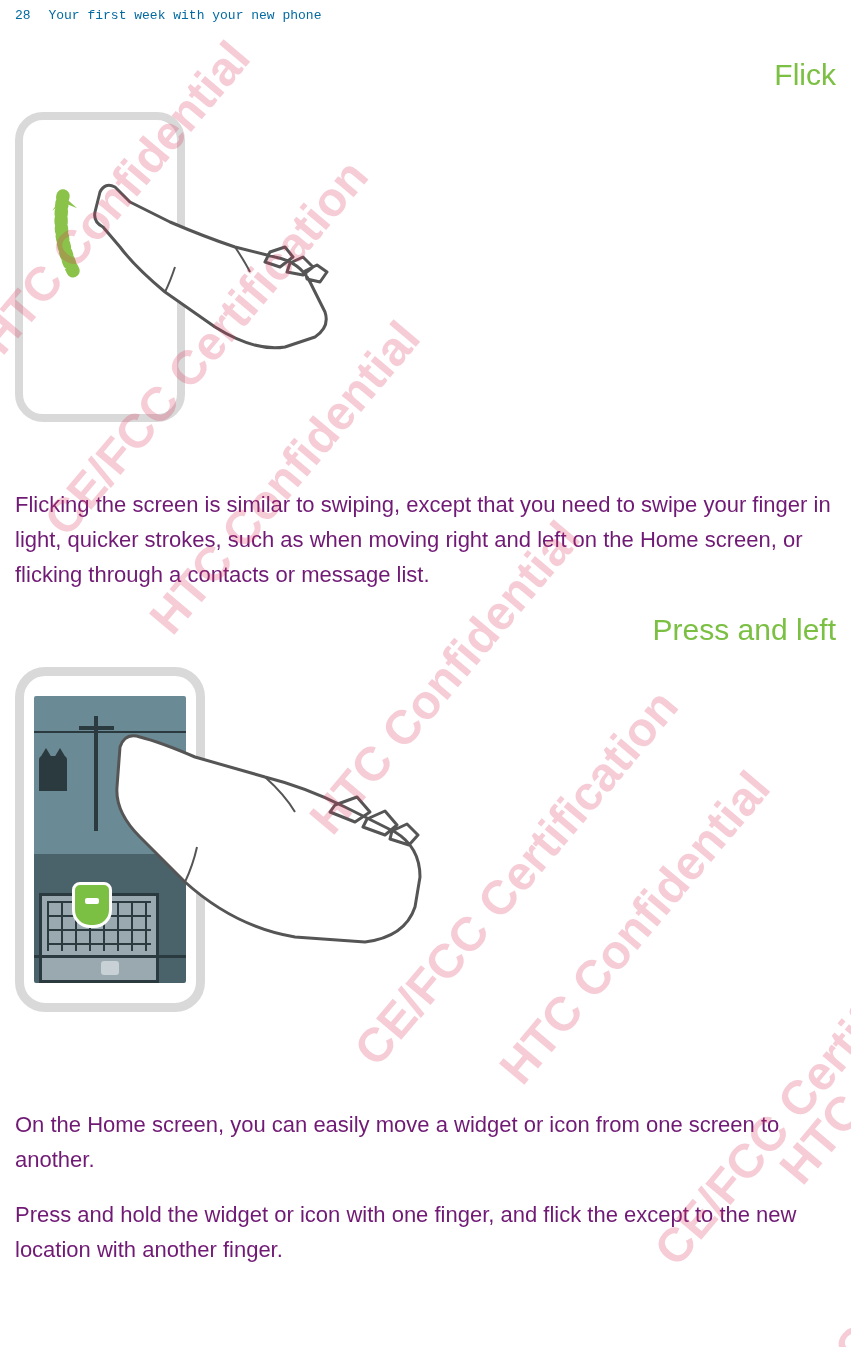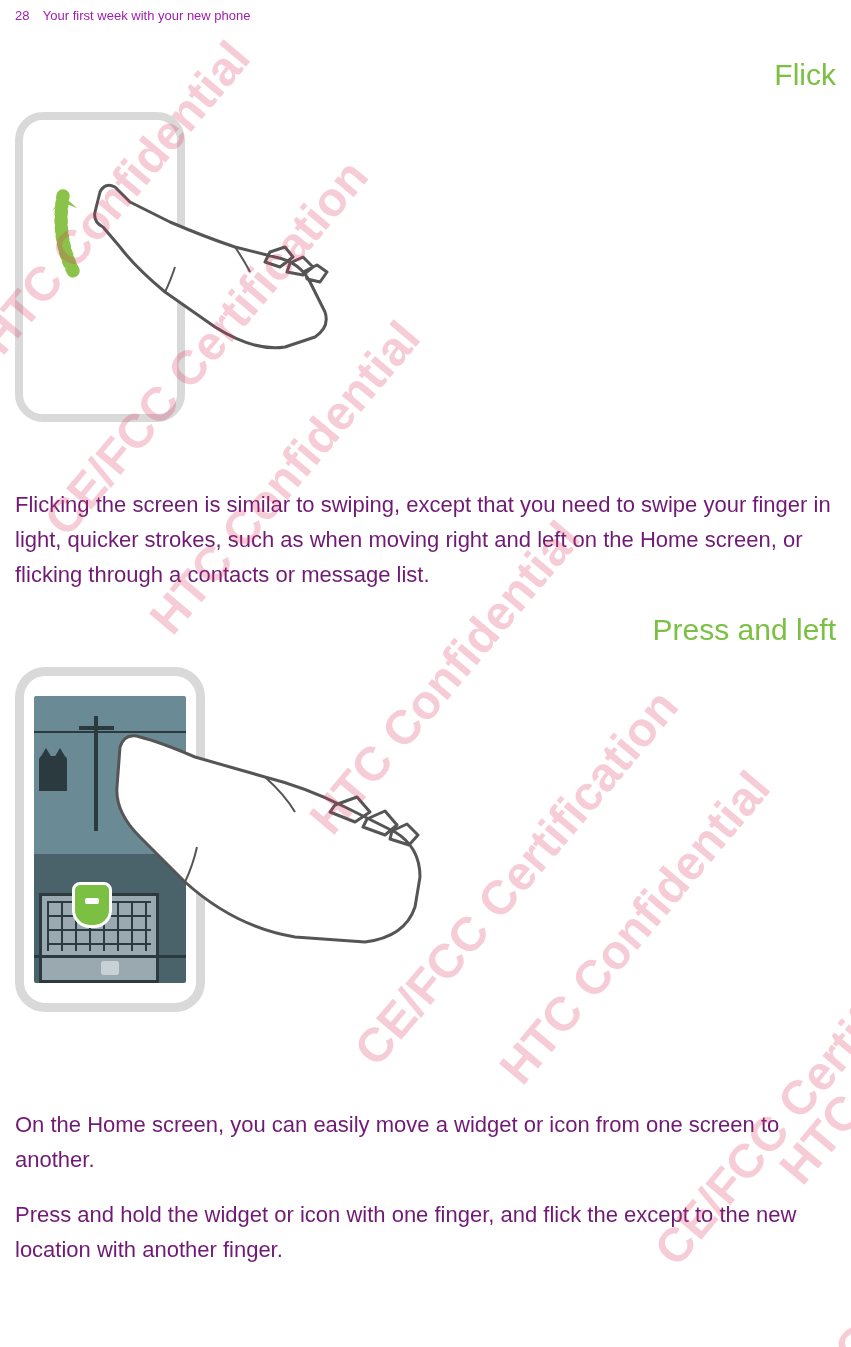--- a/index.html
+++ b/index.html
@@ -12,22 +12,23 @@
       width: 851px;
       height: 1347px;
       background: #ffffff;
       color: #4a4a4a;
       padding: 0 15px;
       position: relative;
       overflow: hidden;
     }
     .page-header {
       font-size: 13px;
-      color: #a21caf;
+      color: #0369a1;
       padding: 8px 0 20px 0;
+      font-family: Liberation Mono, monospace;
     }
     .page-header .page-num {
       margin-right: 10px;
     }
     h1.section-title {
       color: #7bc043;
       font-size: 30px;
       font-weight: normal;
       margin: 15px 0 20px 0;
       text-align: right;

